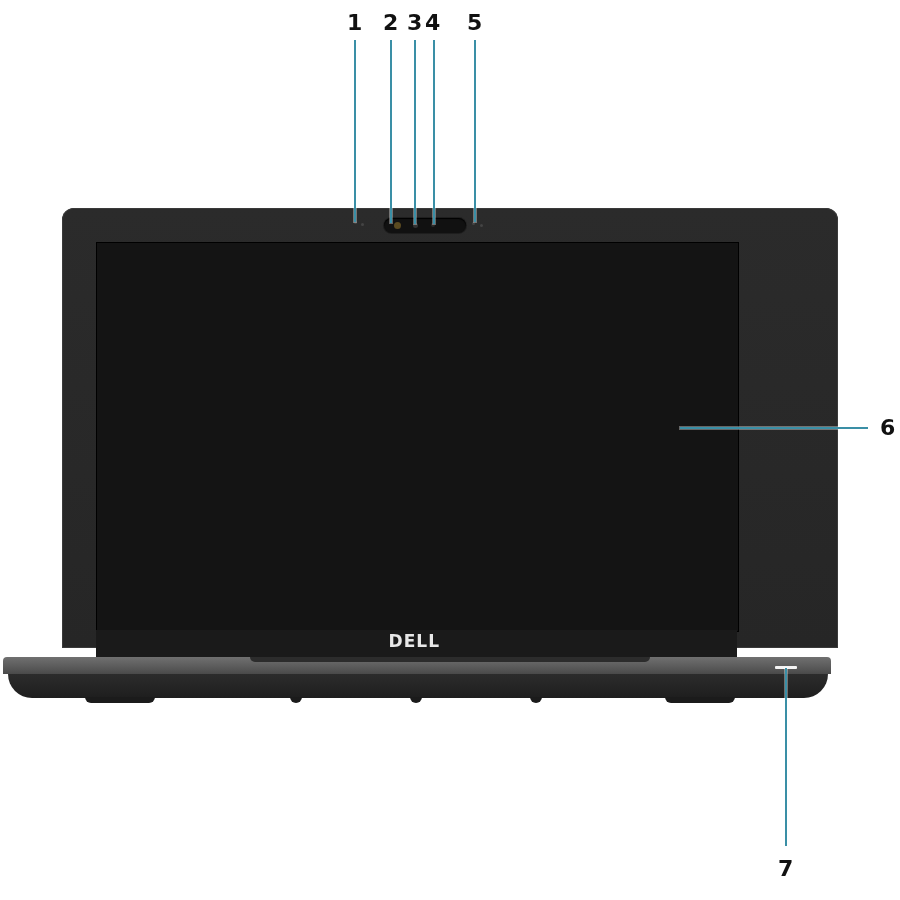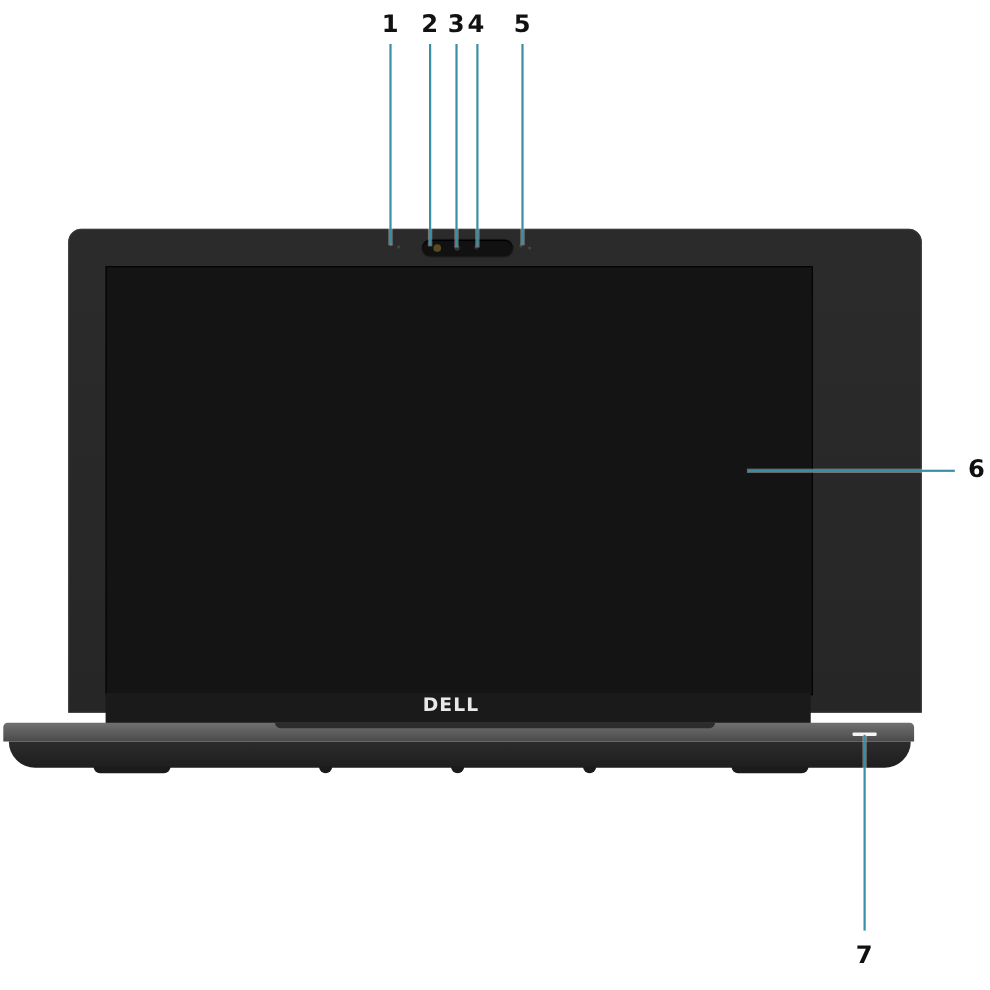--- a/index.html
+++ b/index.html
@@ -36,21 +36,21 @@
     border-radius:0 0 24px 24px;
   }
   .hinge-cut {
     left:250px; top:657px; width:400px; height:5px;
     background:#2c2c2c; border-radius:0 0 8px 8px;
   }
   .foot { position:absolute; background:#1b1b1b; height:6px; border-radius:0 0 6px 6px; }
   .logo {
     left:380px; top:630px; width:60px; height:22px;
     color:#e8e8e8; font-family:"DejaVu Sans", sans-serif; font-weight:bold; font-size:17px;
-    letter-spacing:1px; text-align:center; line-height:22px;
+    letter-spacing:1px; text-align:right; line-height:22px;
   }
   .led { left:775px; top:666px; width:22px; height:3px; background:#f4f4f4; border-radius:1px; }
 </style>
 </head>
 <body>
 
 <div class="abs lid"></div>
 <div class="abs screen"></div>
 <div class="abs lower-bezel" style="left:96px;width:641px;"></div>
 <div class="abs logo">DELL</div>

